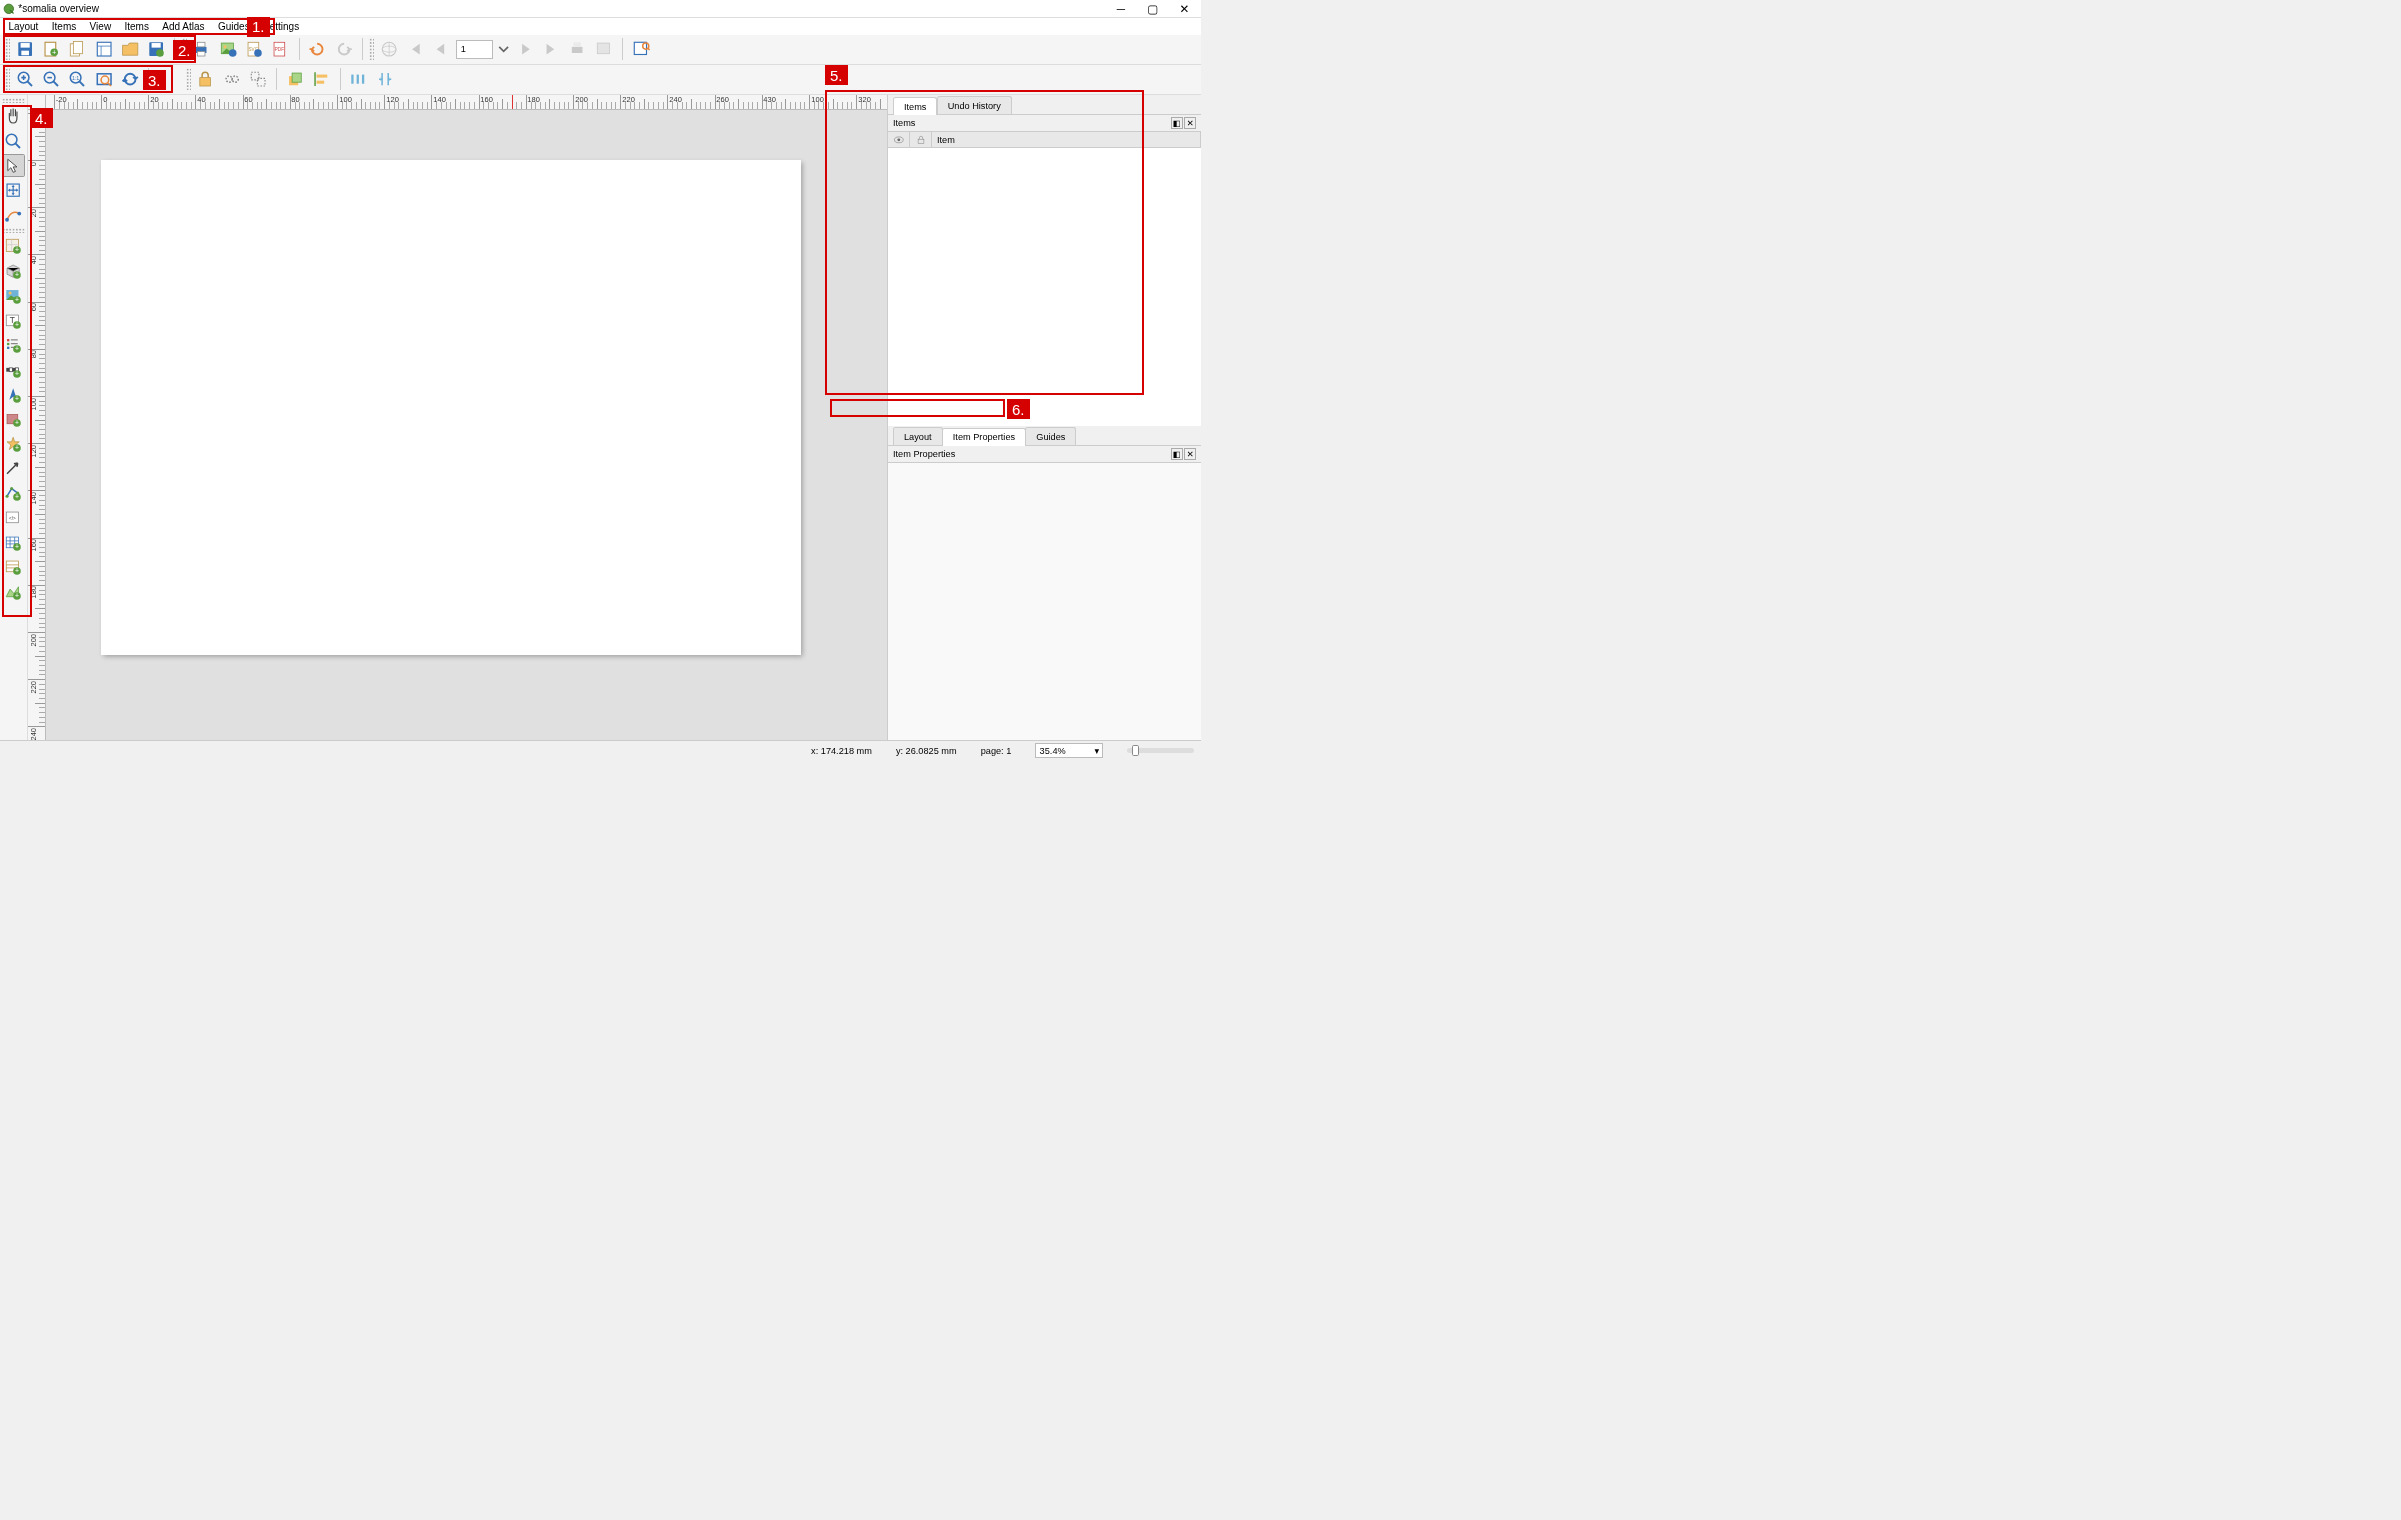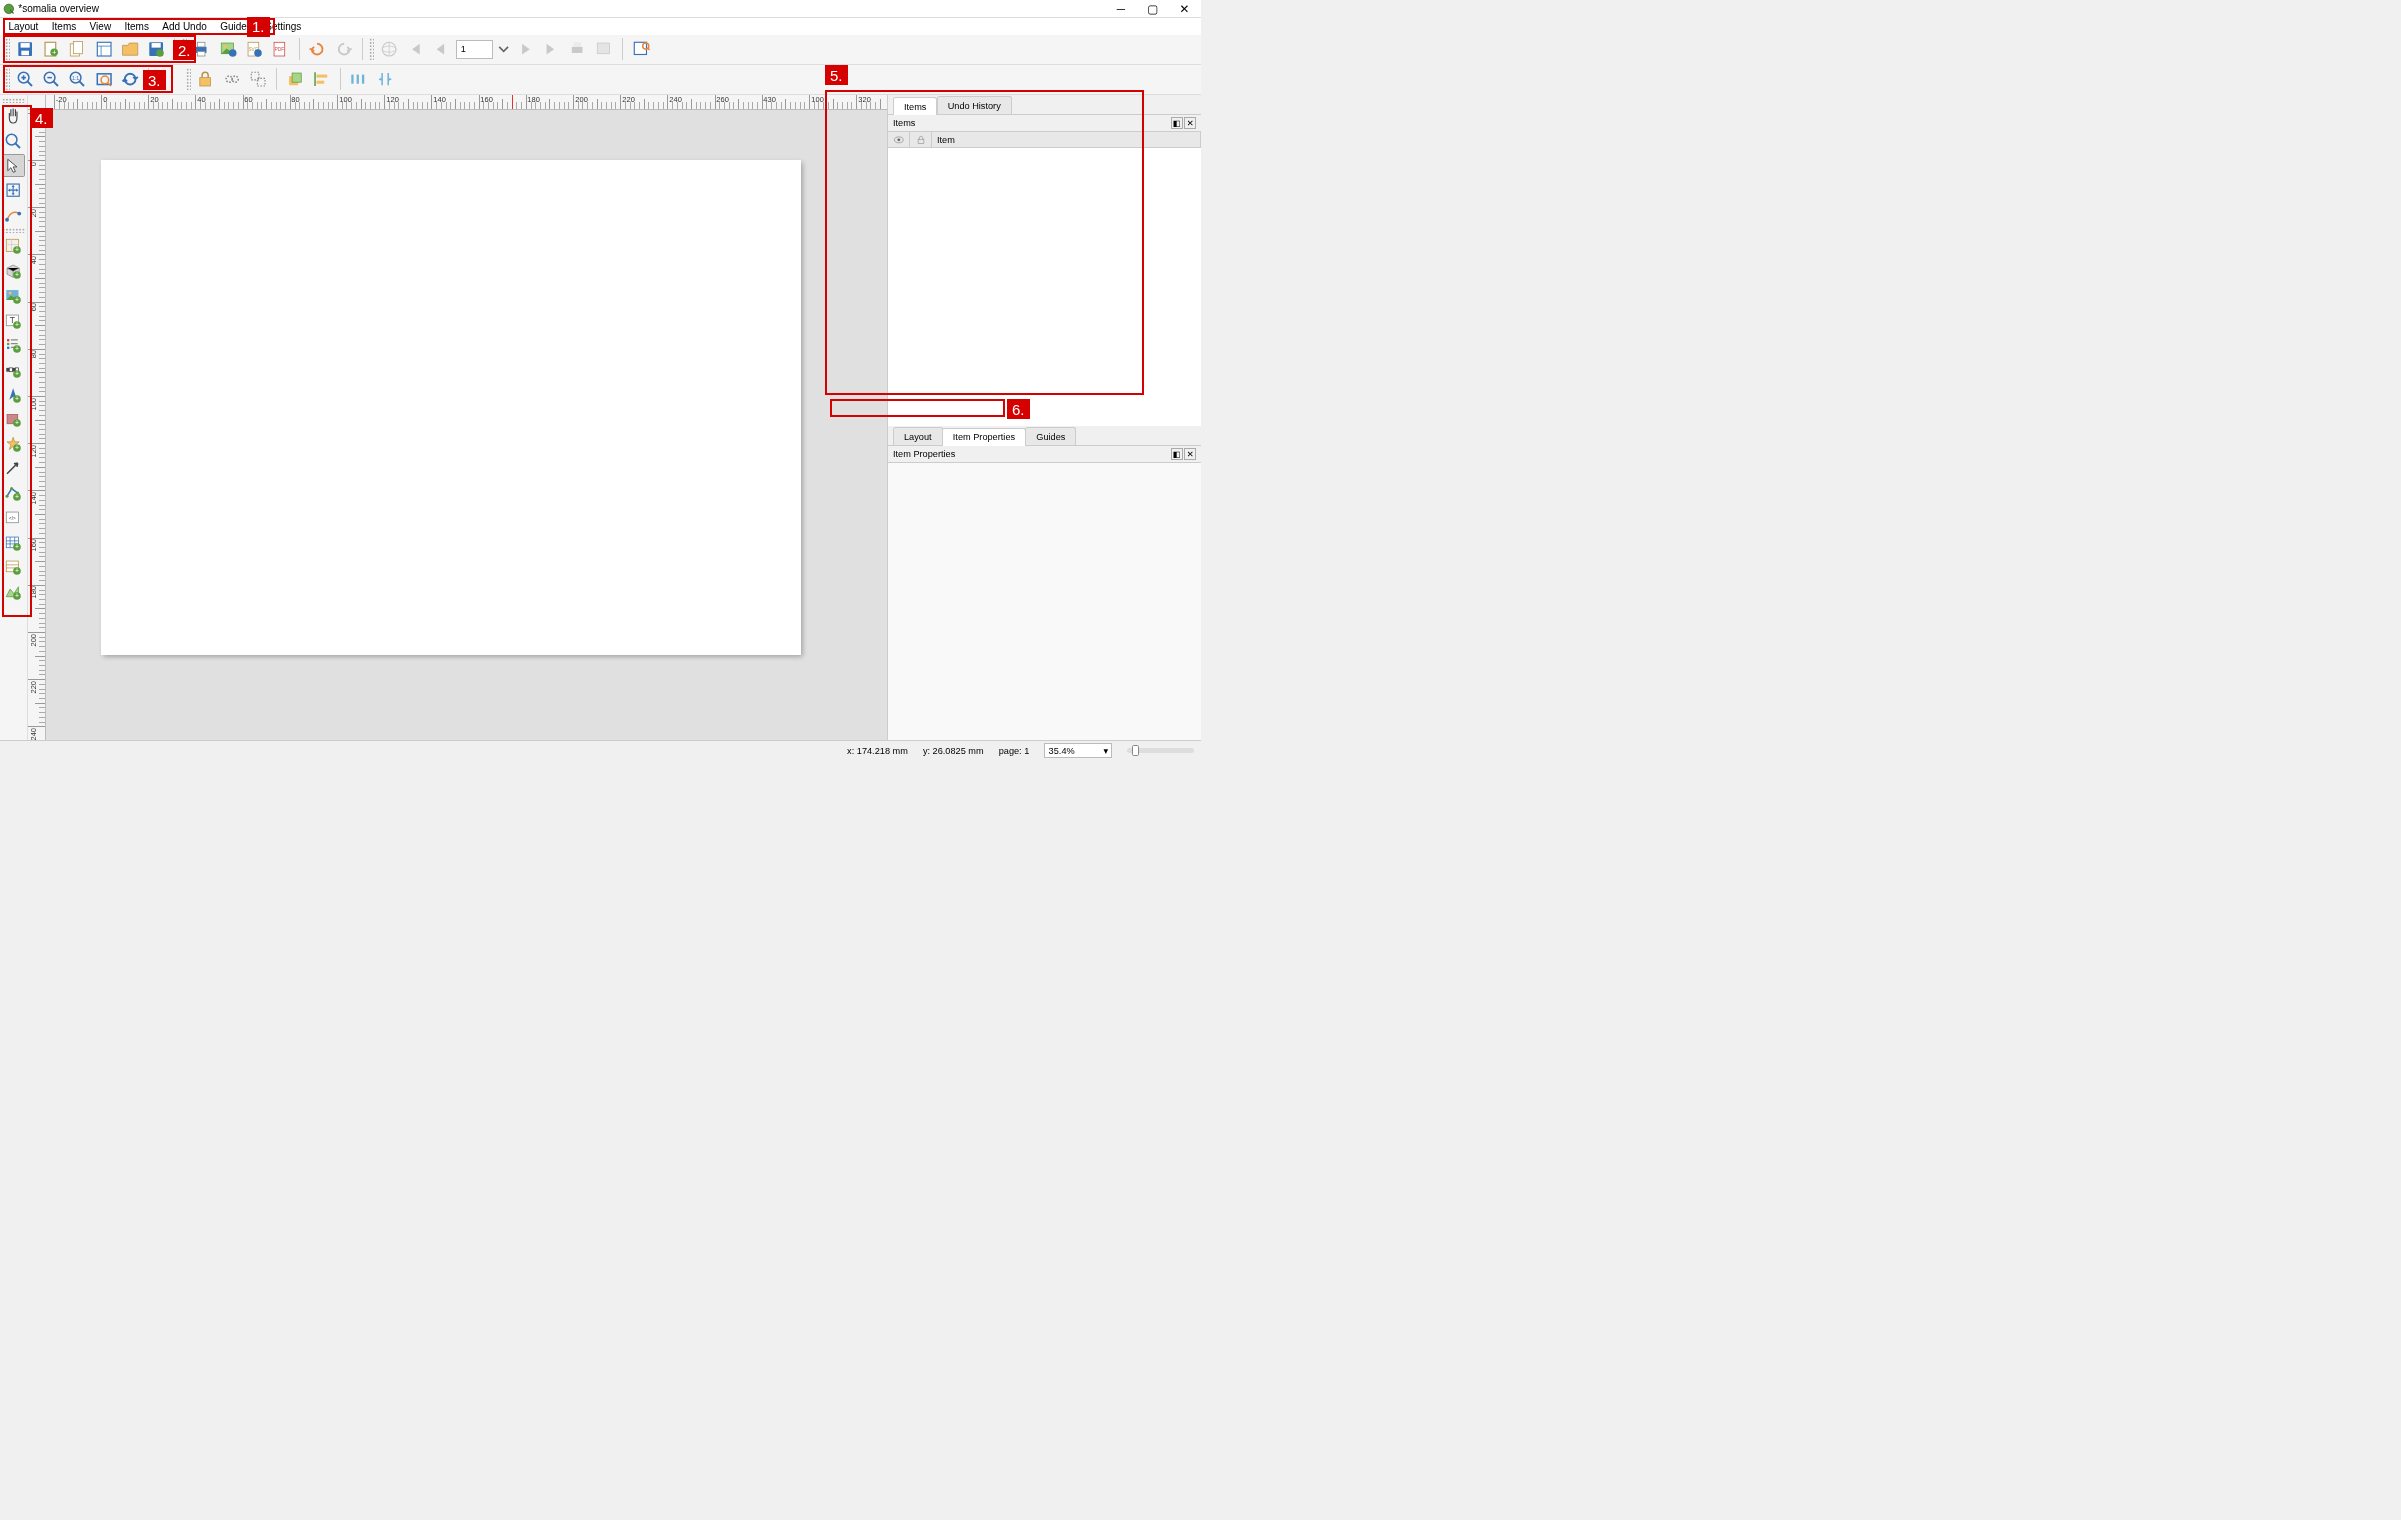--- a/index.html
+++ b/index.html
@@ -58,21 +58,21 @@
 .panel-header .pbtn { width: 11.7px; height: 11.7px; font-size: 8.3px; display: flex; align-items: center; justify-content: center; border: 0.8px solid #aaa; margin-left: 1.7px; }
 .items-list-header { height: 16.7px; background: #e8e8e8; border-bottom: 0.8px solid #ccc; display: flex; align-items: center; font-size: 9.2px; }
 .items-list-header .col { border-right: 0.8px solid #ccc; height: 100%; display: flex; align-items: center; justify-content: center; }
 .items-list { flex: 1; background: #fff; }
 
 
 .annotation-box { position: absolute; border: 2.5px solid #d50000; pointer-events: none; z-index: 100; }
 .annotation-label { position: absolute; background: #d50000; color: #fff; font-size: 15px; font-weight: normal; padding: 1.7px 5px; z-index: 101; }
 
 
-.statusbar { position: absolute; bottom: 0; left: 0; right: 0; height: 20px; background: #f0f0f0; border-top: 0.8px solid #ccc; display: flex; align-items: center; justify-content: flex-end; padding: 0 6.7px; gap: 15px; font-size: 9.2px; }
+.statusbar { position: absolute; bottom: 0; left: 0; right: 0; height: 20px; background: #f0f0f0; border-top: 0.8px solid #ccc; display: flex; align-items: center; justify-content: flex-end; padding: 0 6.7px; gap: 24px; font-size: 9.2px; }
 .statusbar .zoom-select { width: 68px; height: 15px; border: 0.8px solid #bbb; background: #fff; font-size: 9.2px; padding: 0 3.3px; display: flex; align-items: center; justify-content: space-between; }
 .statusbar .slider { width: 67px; height: 5px; background: #ddd; border-radius: 2.5px; position: relative; }
 .statusbar .slider .thumb { position: absolute; left: 5px; top: -3.3px; width: 6.7px; height: 11.7px; background: #fff; border: 0.8px solid #888; border-radius: 1.7px; }
 
 .disabled { opacity: 0.4; }
 </style>
 </head>
 <body>
 
 <div class="titlebar">
@@ -86,21 +86,21 @@
     <div class="win-btn">▢</div>
     <div class="win-btn">✕</div>
   </div>
 </div>
 
 <div class="menubar">
   <div class="menu-item">Layout</div>
   <div class="menu-item">Items</div>
   <div class="menu-item">View</div>
   <div class="menu-item">Items</div>
-  <div class="menu-item">Add Undo</div>
+  <div class="menu-item">Add Atlas</div>
   <div class="menu-item">Guides</div>
   <div class="menu-item">Settings</div>
 </div>
 
 <div class="toolbar-row">
   <div class="tgrip" style="width:5px;height:22px;"></div>
   <div class="tbtn">
       <svg viewBox="0 0 24 24">
         <rect x="3" y="3" width="18" height="18" rx="1" fill="#3772b8"></rect>
         <rect x="6" y="4" width="12" height="6" fill="#fff"></rect>

